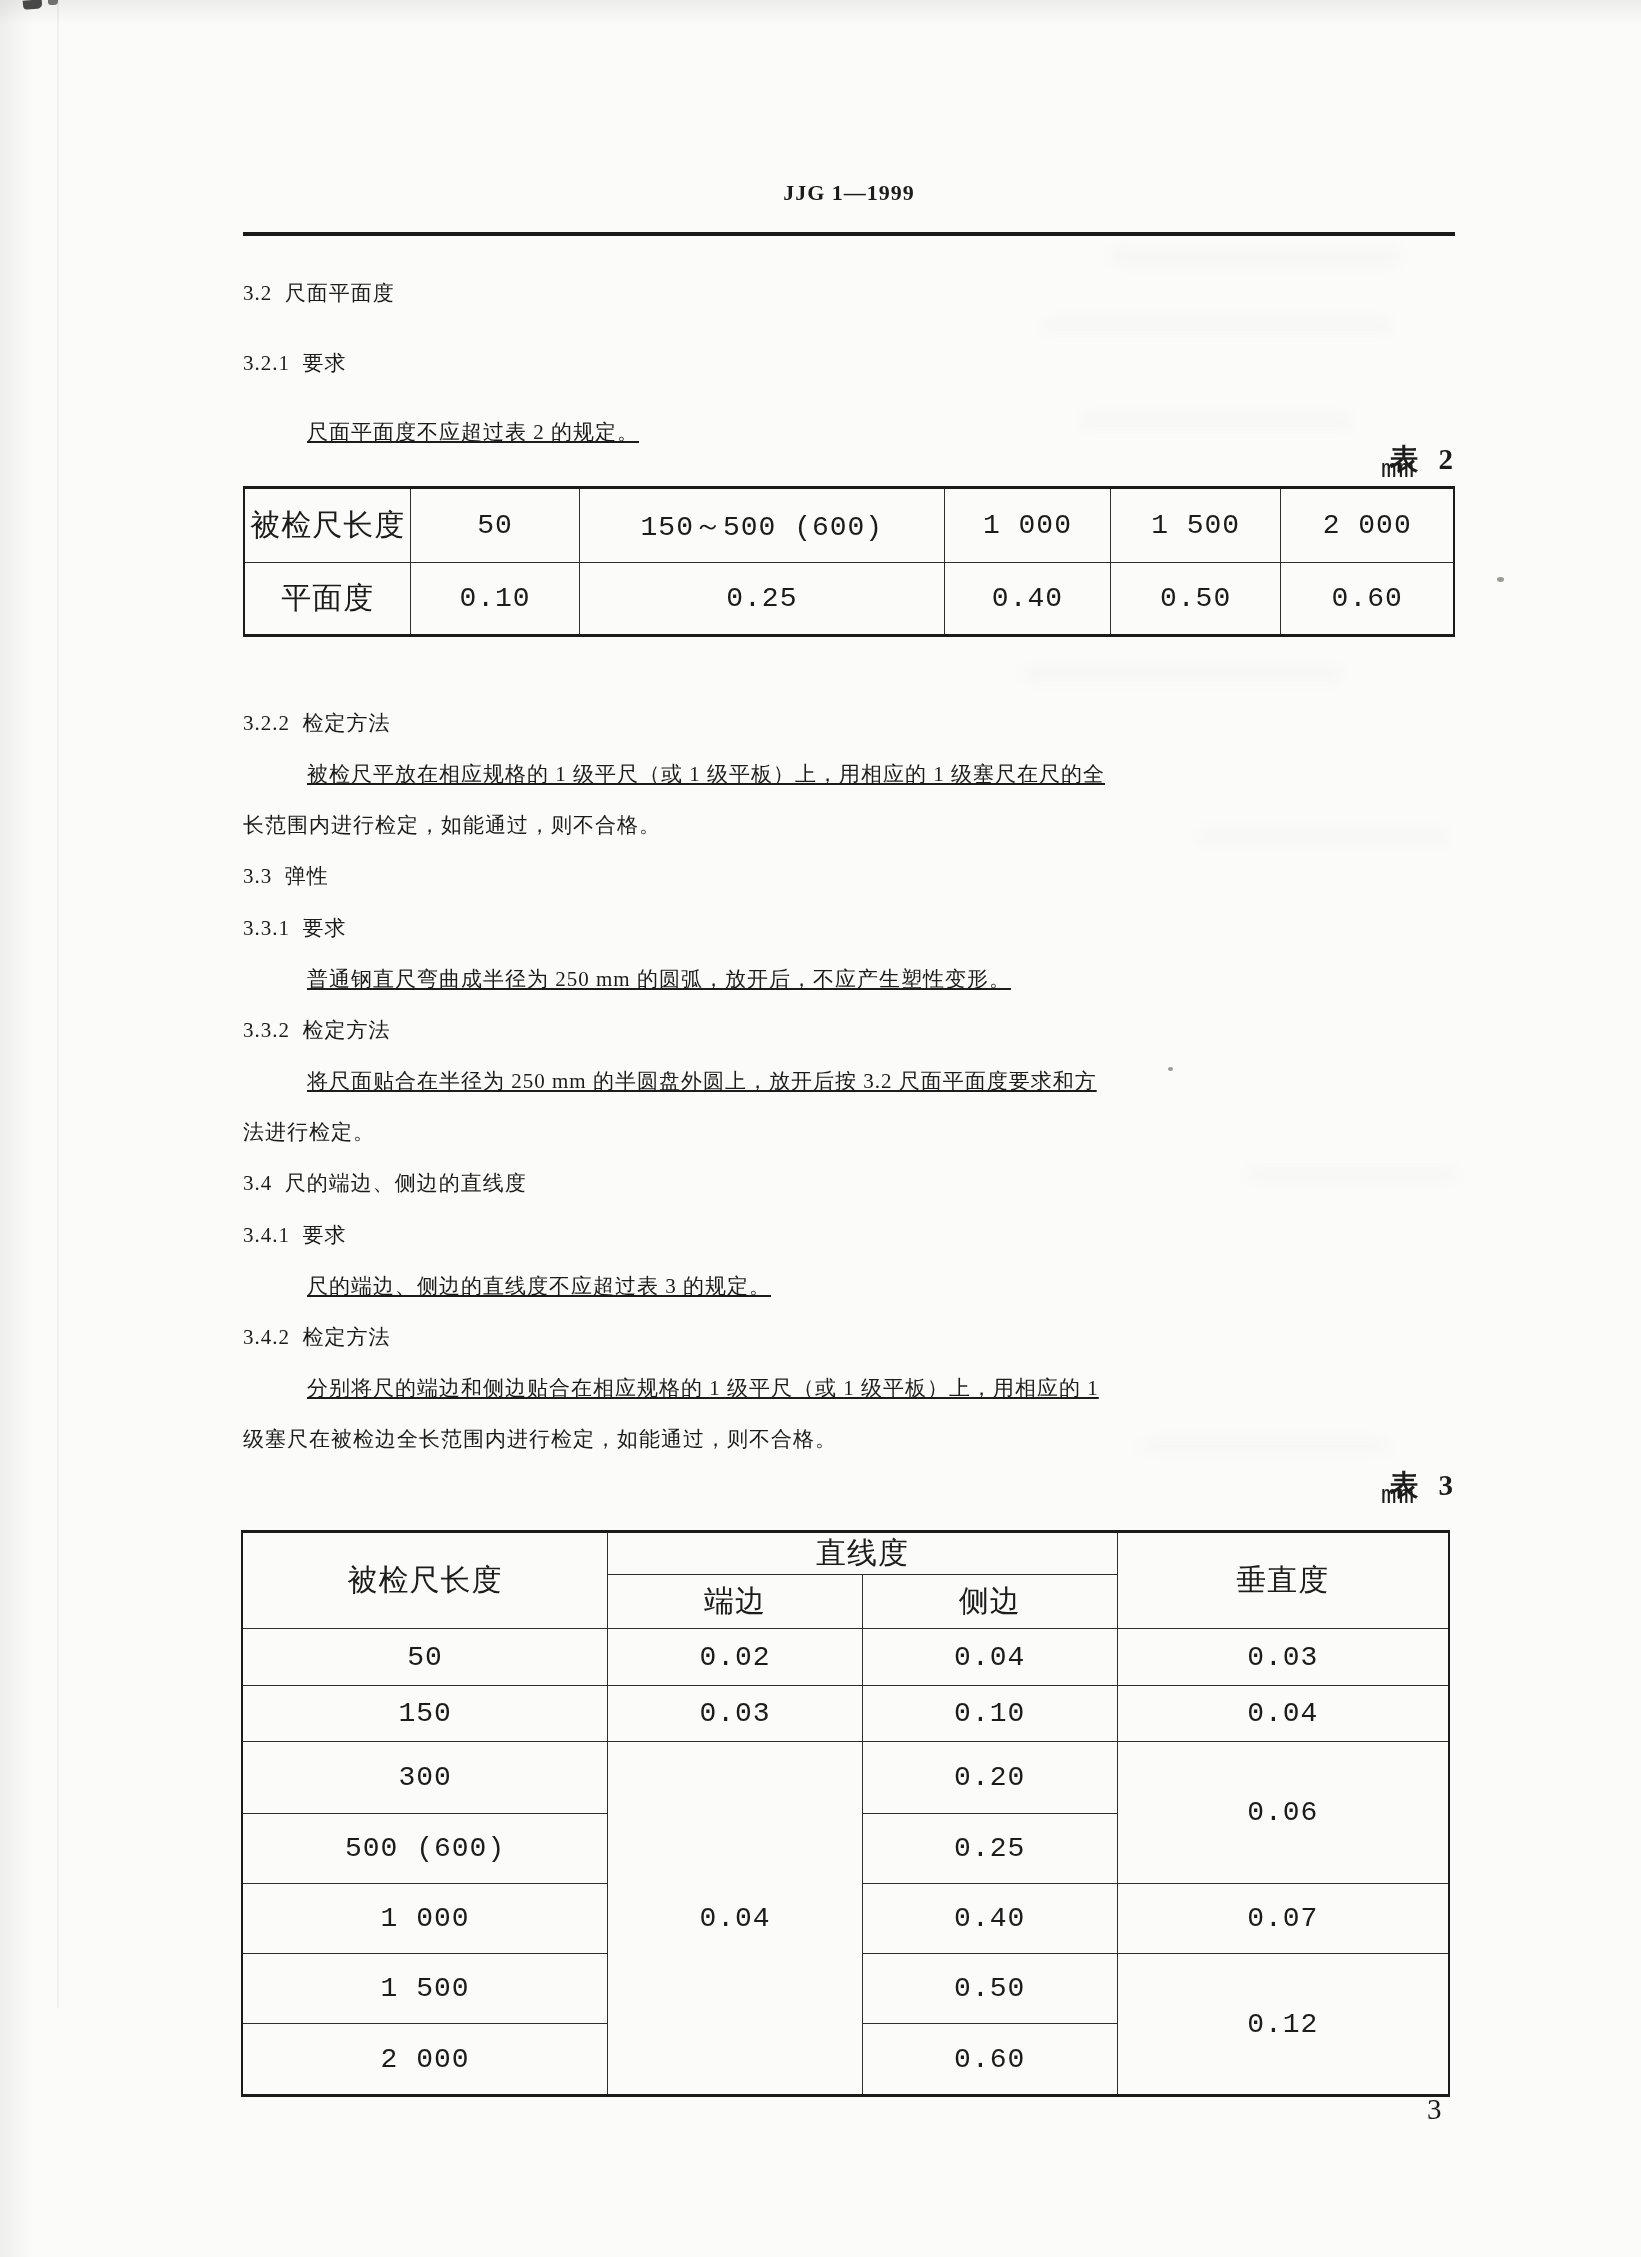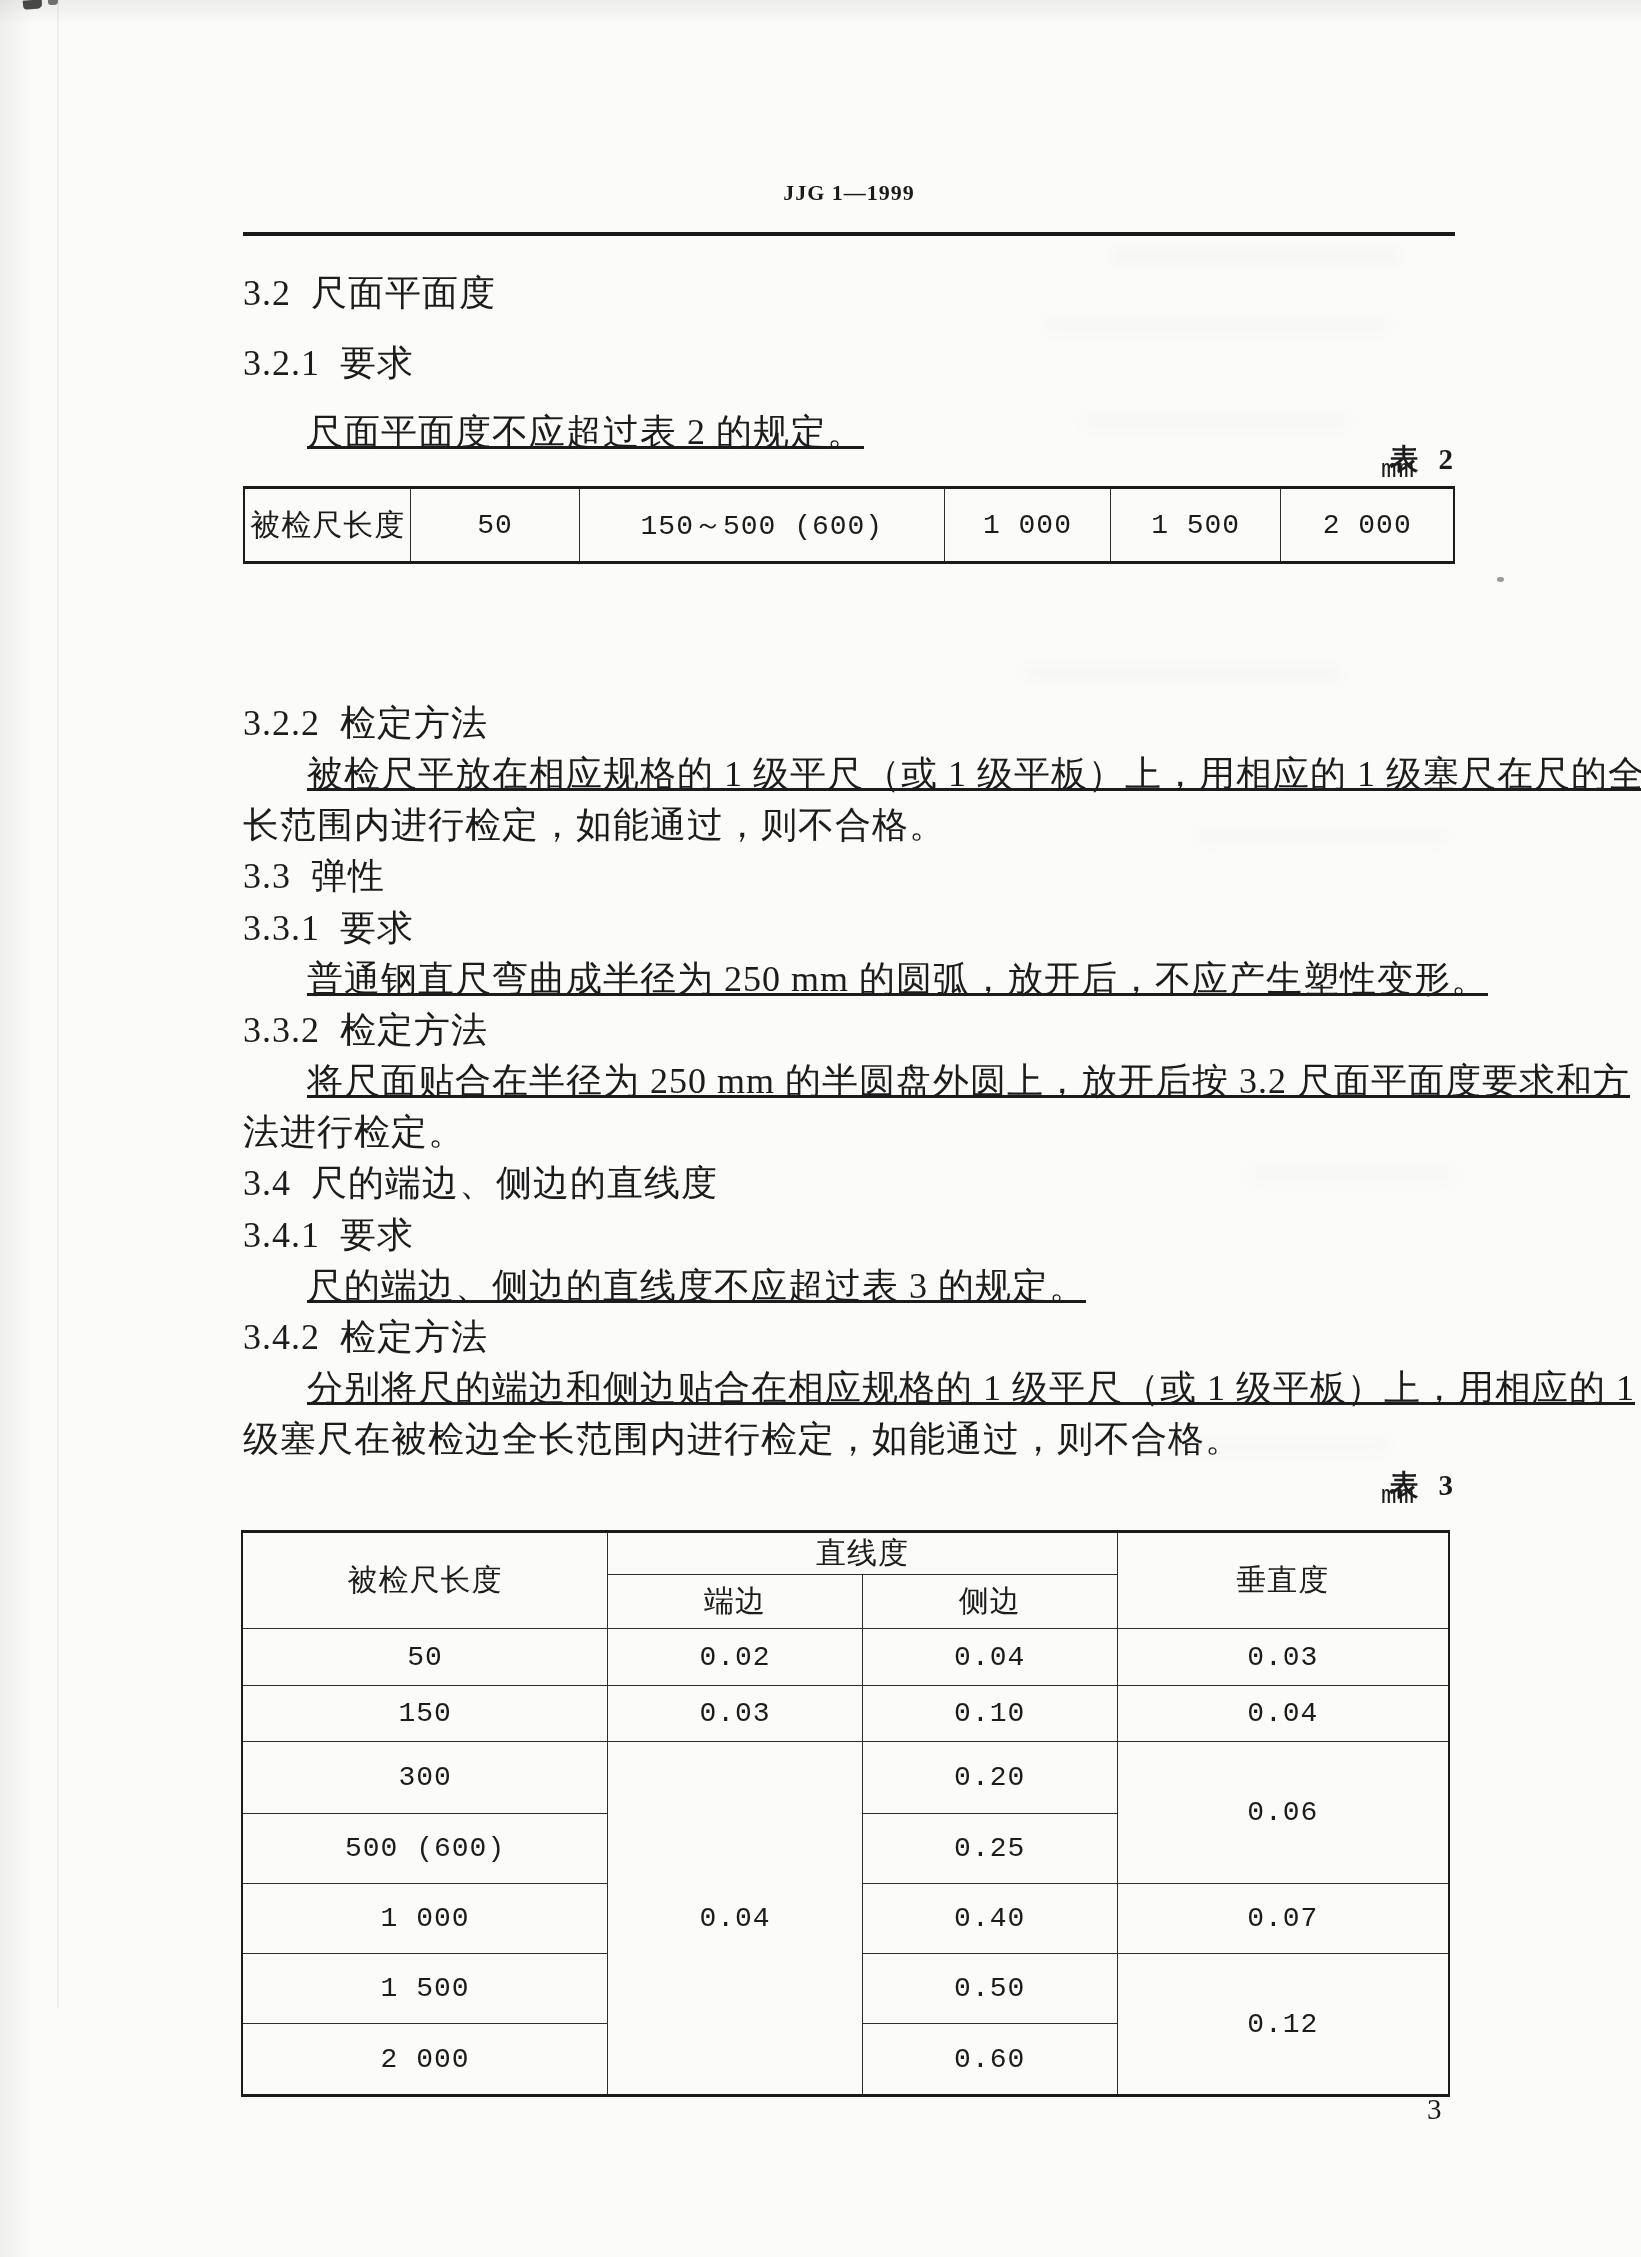--- a/index.html
+++ b/index.html
@@ -30,21 +30,21 @@
   .doc-header{
     position:absolute;left:243px;top:180px;width:1212px;
     text-align:center;font-weight:bold;font-size:22px;letter-spacing:1px;
     font-family:"Liberation Serif", serif;white-space:pre;
   }
   .header-rule{position:absolute;left:243px;top:232px;width:1212px;height:3.9px;background:#1a1a1a;}
 
   
   .line{
     position:absolute;left:243px;height:41px;
-    font-size:36px;letter-spacing:1px;white-space:pre;line-height:41px;
+    font-size:21px;letter-spacing:1px;white-space:pre;line-height:41px;
   }
   .line.indent{left:307px;text-decoration:underline;}
 
   
   .cap-row{position:absolute;left:243px;width:1212px;height:39px;}
   .cap-center{display:block;text-align:right;font-size:29px;letter-spacing:1.9px;
     white-space:pre;line-height:39px;font-weight:bold;}
   .cap-unit{position:absolute;right:39px;top:3.9px;font-size:26px;
     font-family:"Liberation Mono", monospace;letter-spacing:1.9px;margin-top:11px;}
 
@@ -103,20 +103,28 @@
     </colgroup>
     <tbody>
         <tr style="height:75px;">
       <td>被检尺长度</td>
       <td class="num">50</td>
       <td class="num">150～500 (600)</td>
       <td class="num">1 000</td>
       <td class="num">1 500</td>
       <td class="num">2 000</td>
     </tr>
+    <tr style="height:73px;">
+      <td>平面度</td>
+      <td class="num">0.10</td>
+      <td class="num">0.25</td>
+      <td class="num">0.40</td>
+      <td class="num">0.50</td>
+      <td class="num">0.60</td>
+    </tr>
   </tbody>
     </table>
 
   <div class="line" style="top:703px;">3.2.2  检定方法</div>
   <div class="line indent" style="top:754px;">被检尺平放在相应规格的 1 级平尺（或 1 级平板）上，用相应的 1 级塞尺在尺的全</div>
   <div class="line" style="top:805px;">长范围内进行检定，如能通过，则不合格。</div>
   <div class="line" style="top:856px;">3.3  弹性</div>
   <div class="line" style="top:908px;">3.3.1  要求</div>
   <div class="line indent" style="top:959px;">普通钢直尺弯曲成半径为 250 mm 的圆弧，放开后，不应产生塑性变形。</div>
   <div class="line" style="top:1010px;">3.3.2  检定方法</div>

